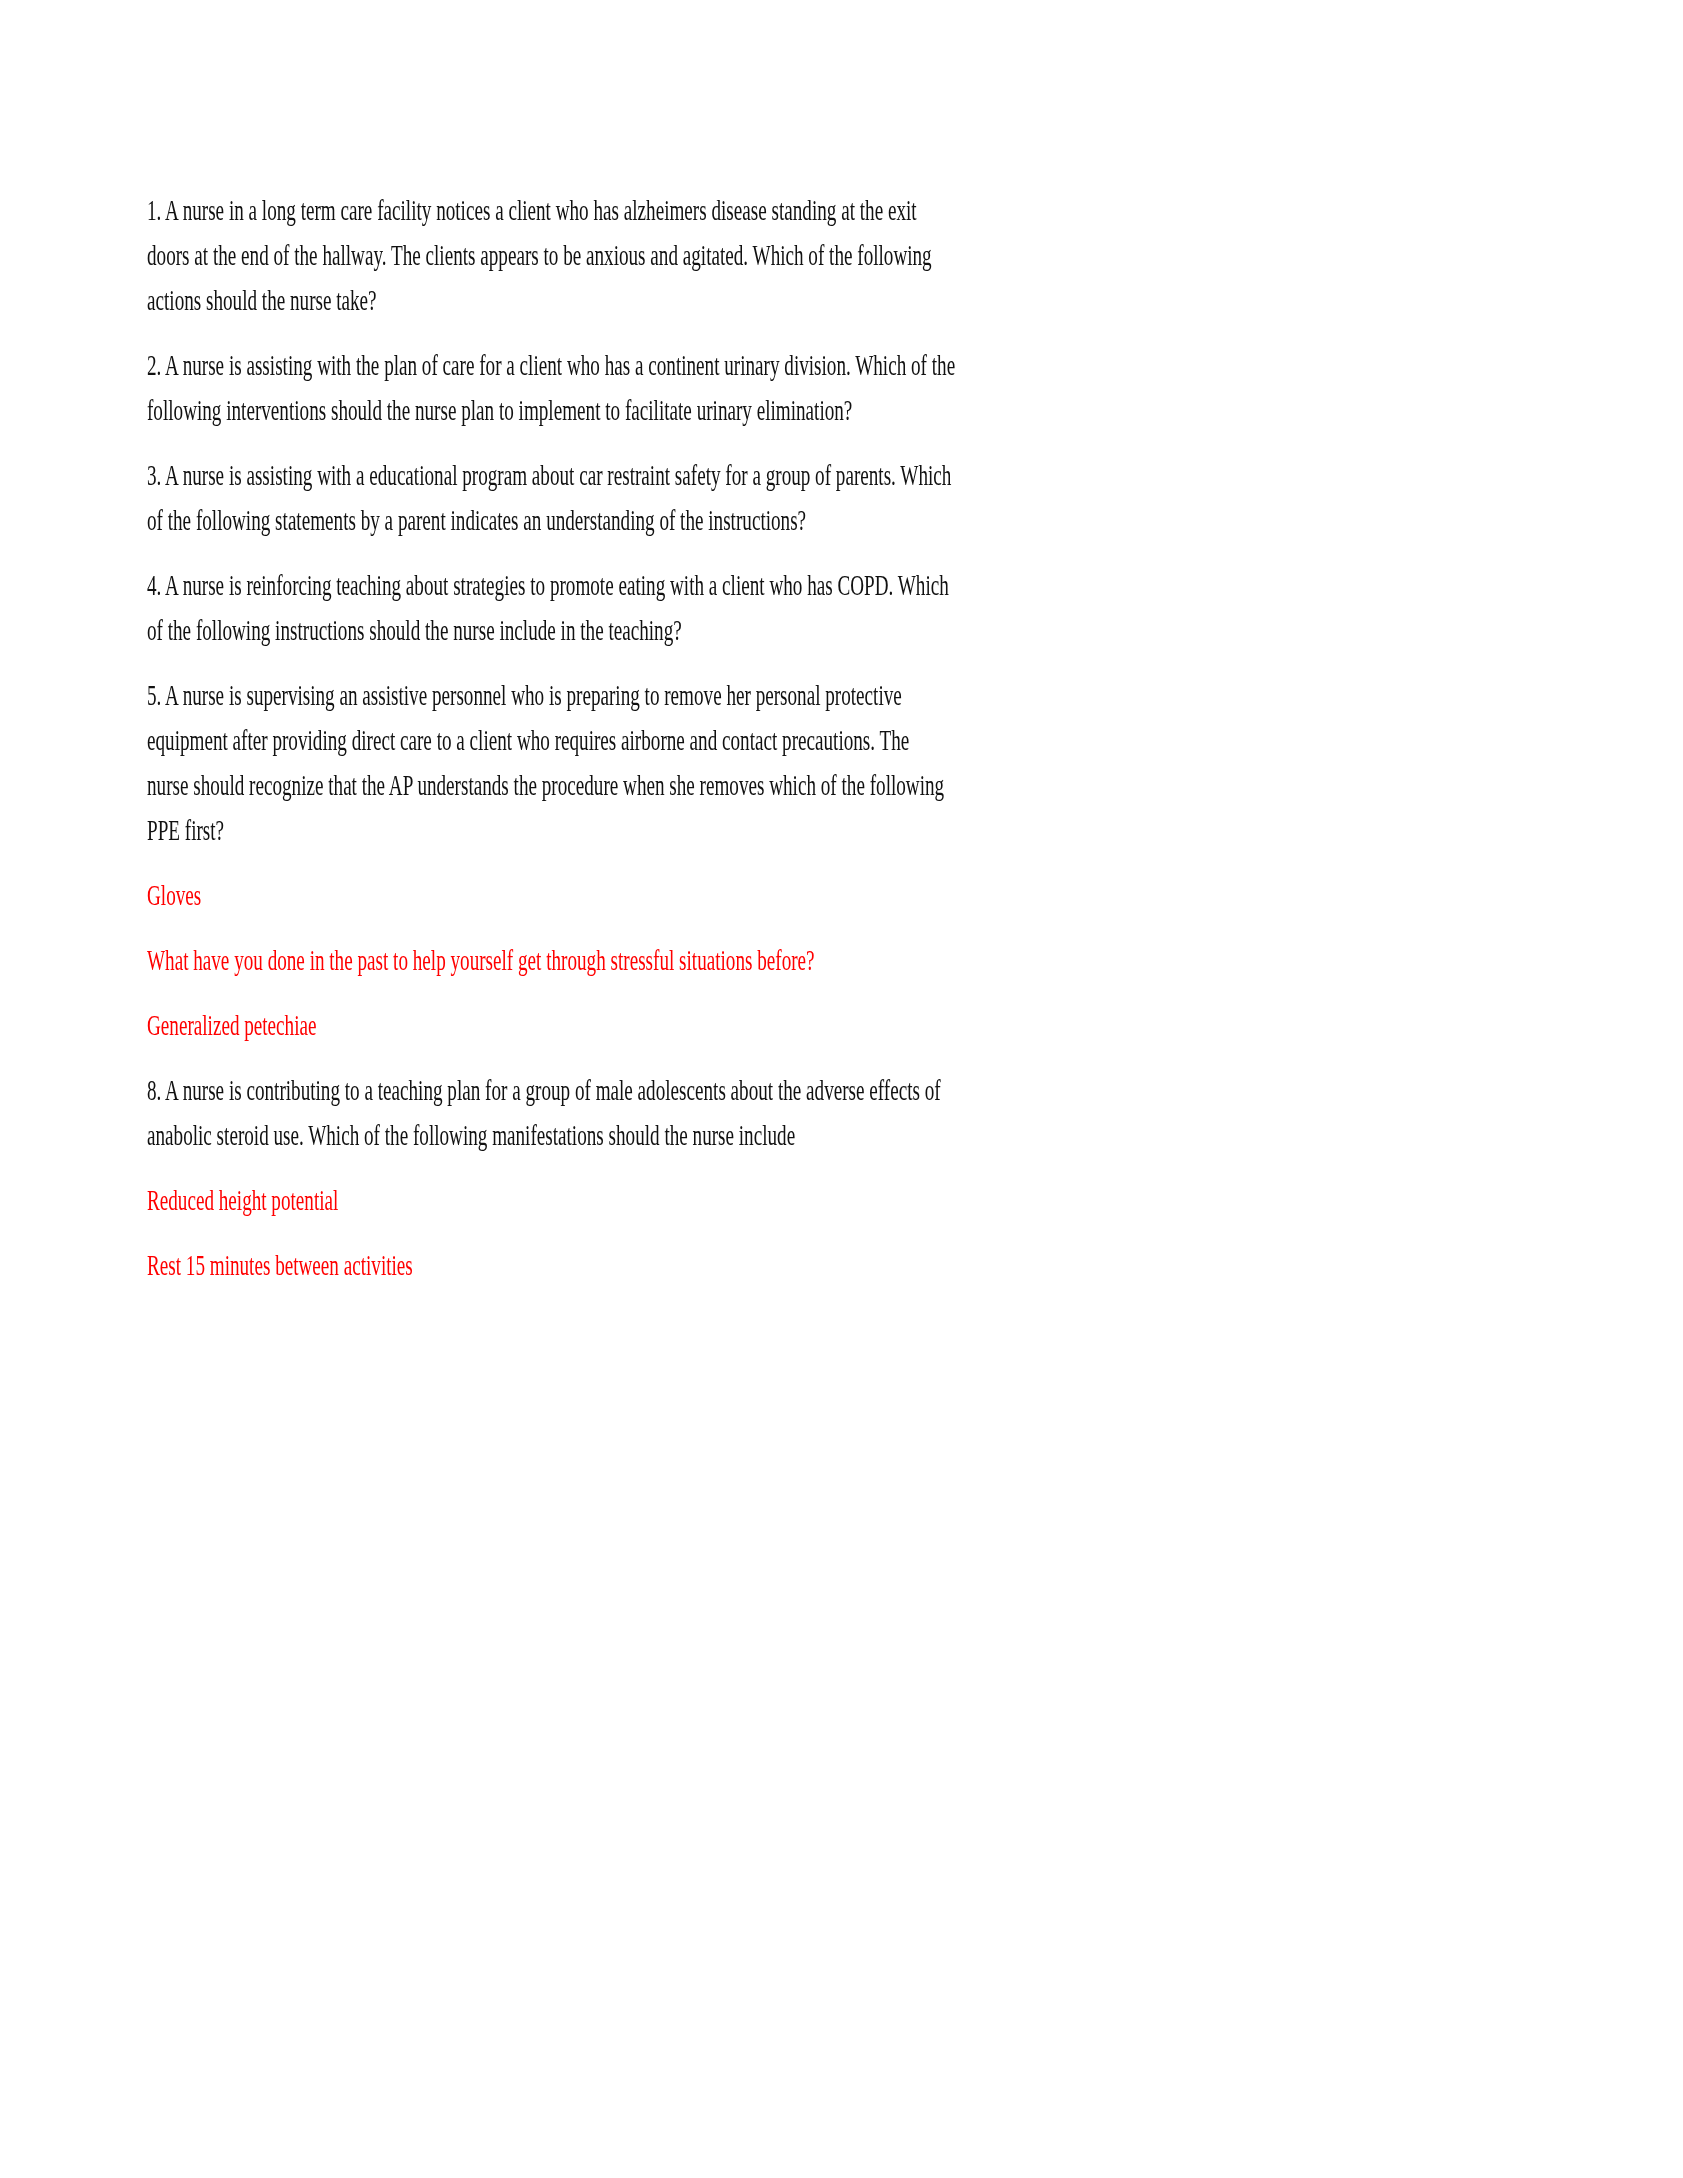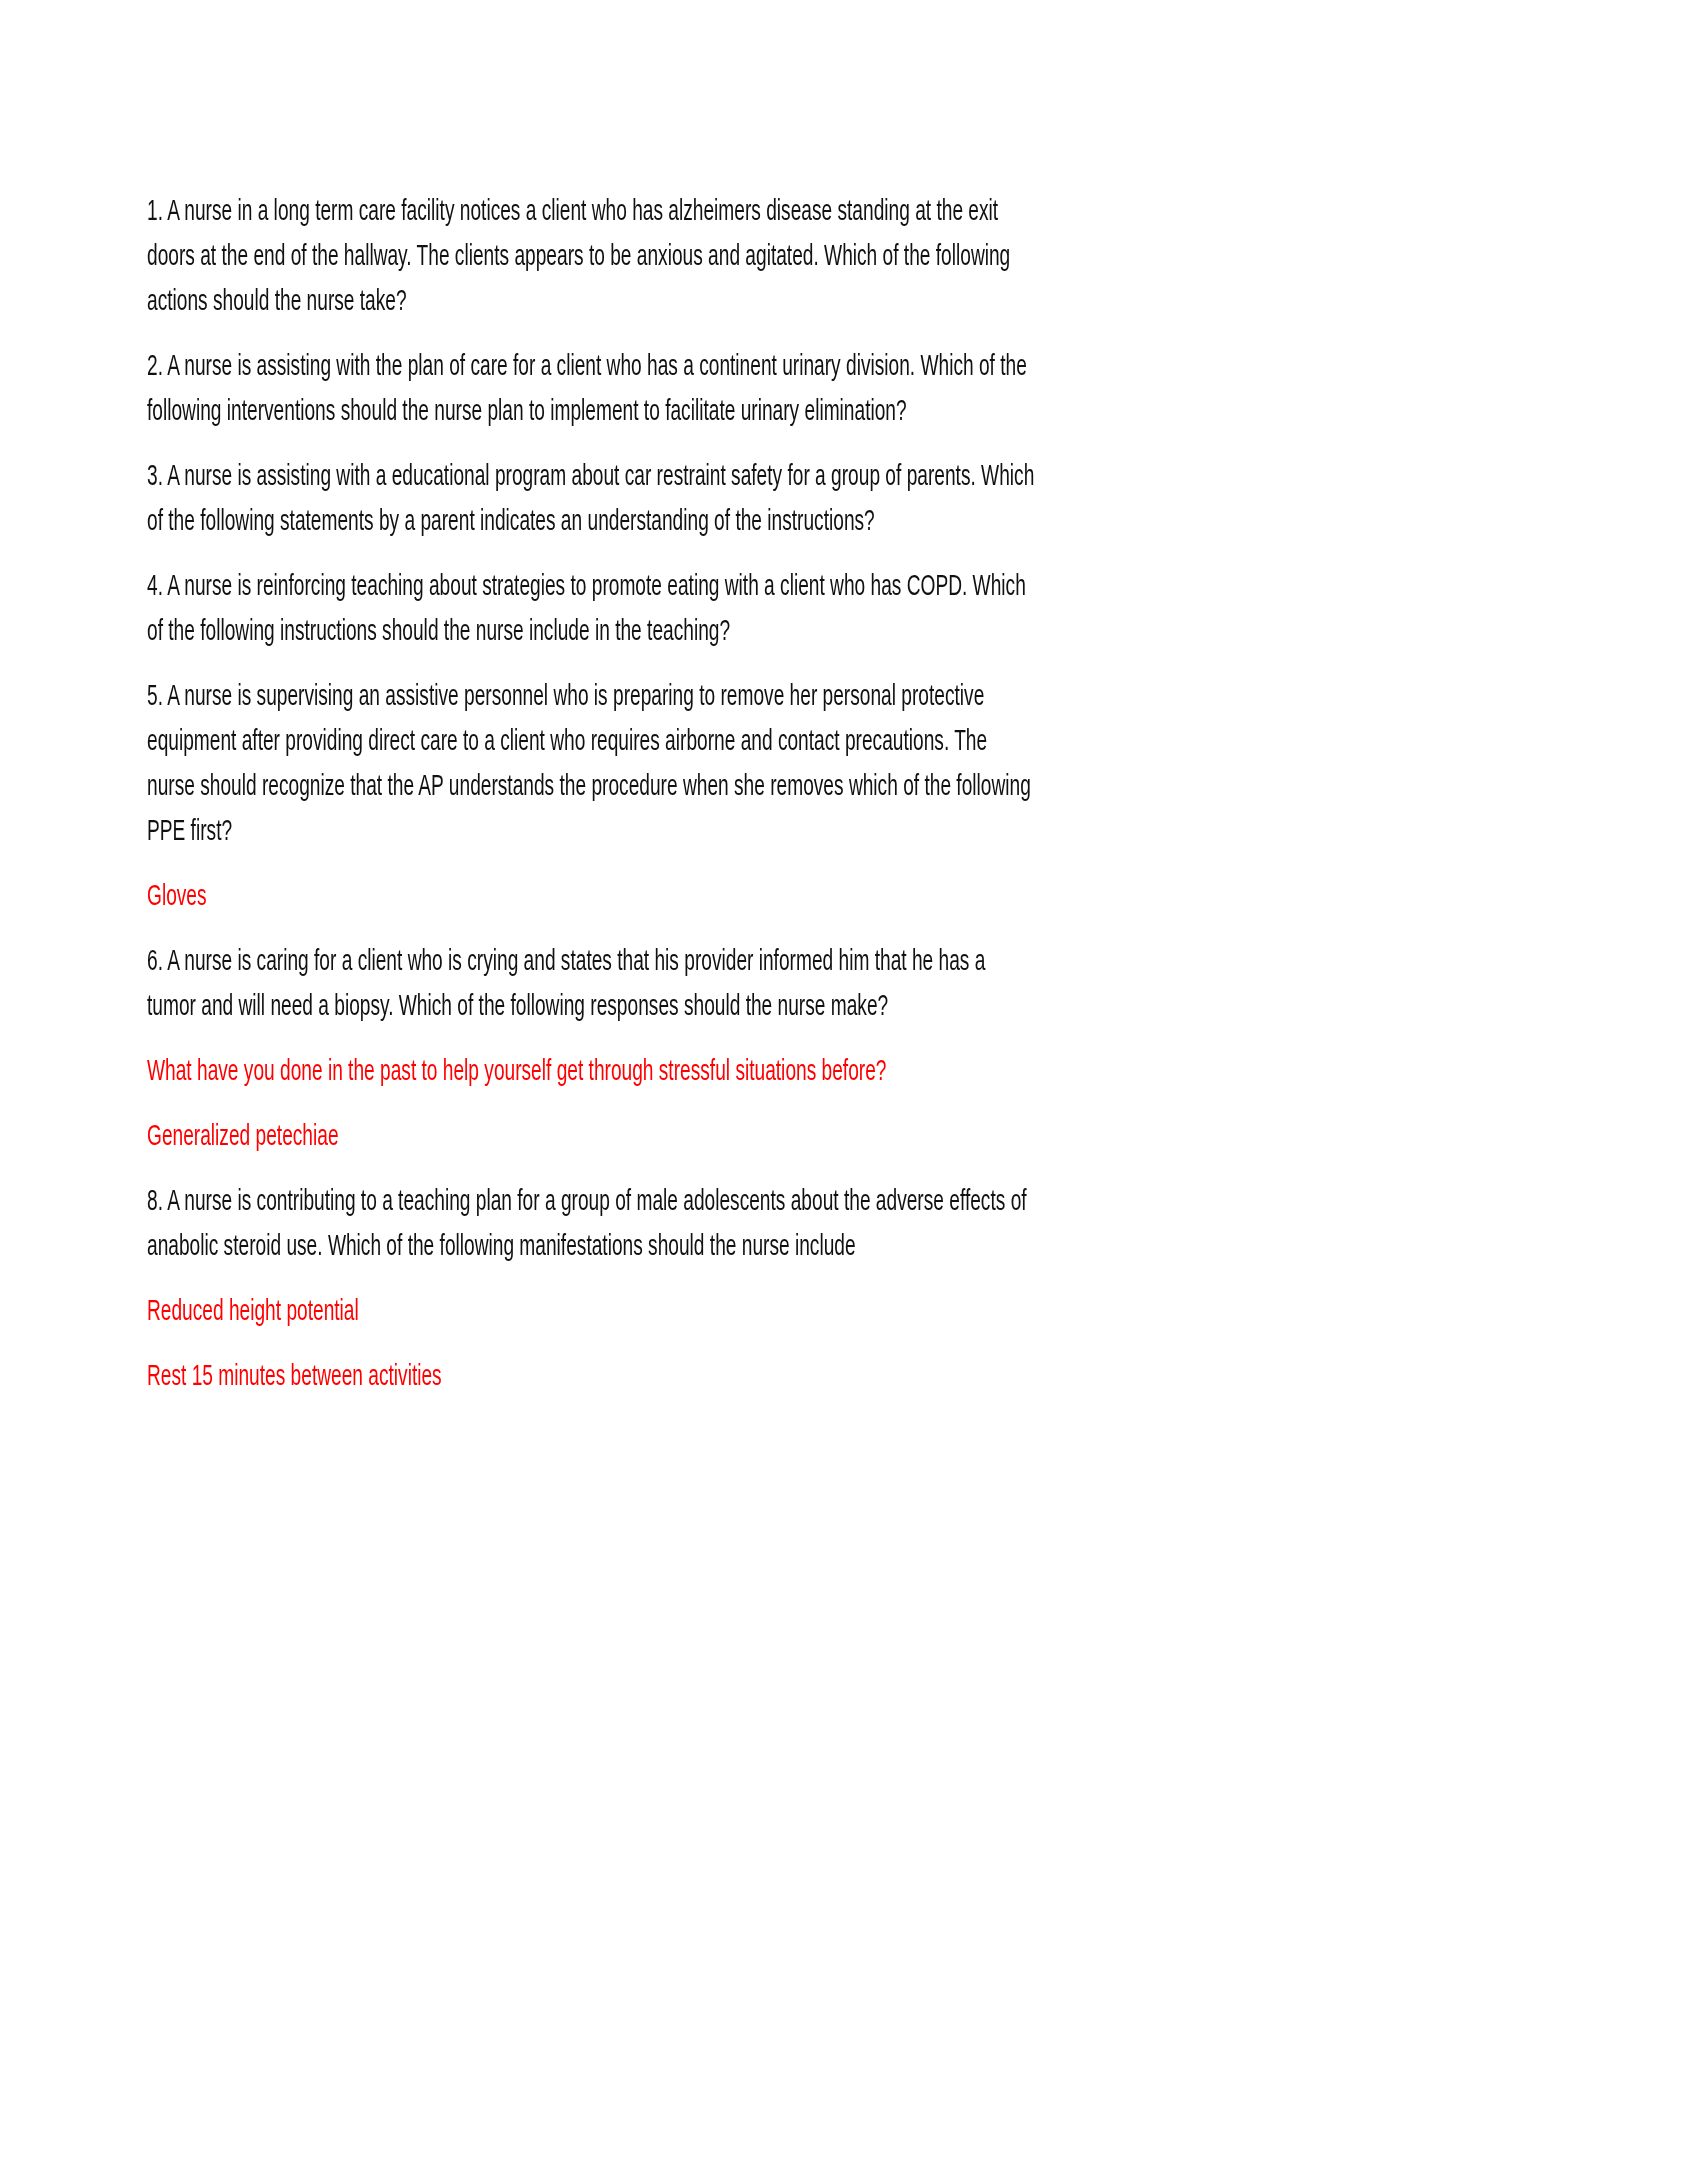--- a/index.html
+++ b/index.html
@@ -5,21 +5,21 @@
   html, body {
     margin: 0;
     padding: 0;
     background: #ffffff;
   }
   .page {
     position: relative;
     width: 1550px;
     height: 2178px;
     background: var(--page-bg, #ffffff);
-    font-family: Liberation Sans, sans-serif;
+    font-family: Liberation Serif, serif;
     overflow: hidden;
   }
   .content {
     position: absolute;
     left: 147px;
     top: 188px;
     width: 1465px;
   }
   .para {
     margin: 0 0 20px 0;
@@ -77,24 +77,20 @@
         <div class="ln">equipment after providing direct care to a client who requires airborne and contact precautions. The</div>
         <div class="ln">nurse should recognize that the AP understands the procedure when she removes which of the following</div>
         <div class="ln">PPE first?</div>
       </div>
       <div class="para answer">
         <div class="ln">Gloves</div>
       </div>
     </section>
 
     <section>
-      <div class="para question">
-        <div class="ln">6. A nurse is caring for a client who is crying and states that his provider informed him that he has a</div>
-        <div class="ln">tumor and will need a biopsy. Which of the following responses should the nurse make?</div>
-      </div>
       <div class="para answer">
         <div class="ln">What have you done in the past to help yourself get through stressful situations before?</div>
       </div>
     </section>
 
     <section>
       <div class="para answer">
         <div class="ln">Generalized petechiae</div>
       </div>
     </section>

